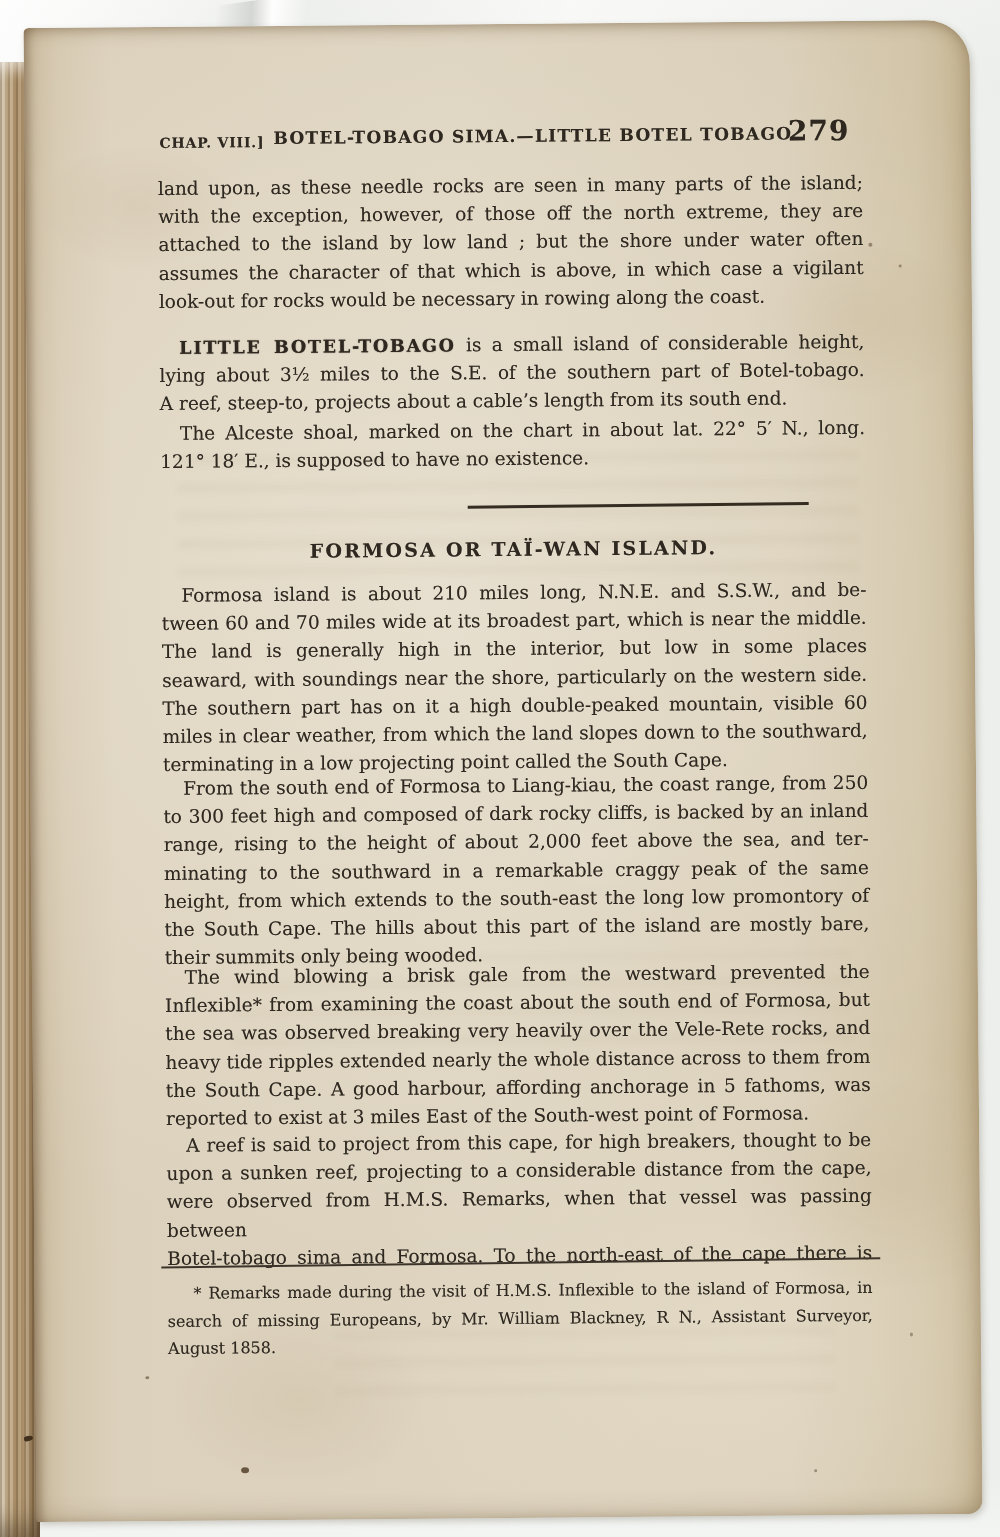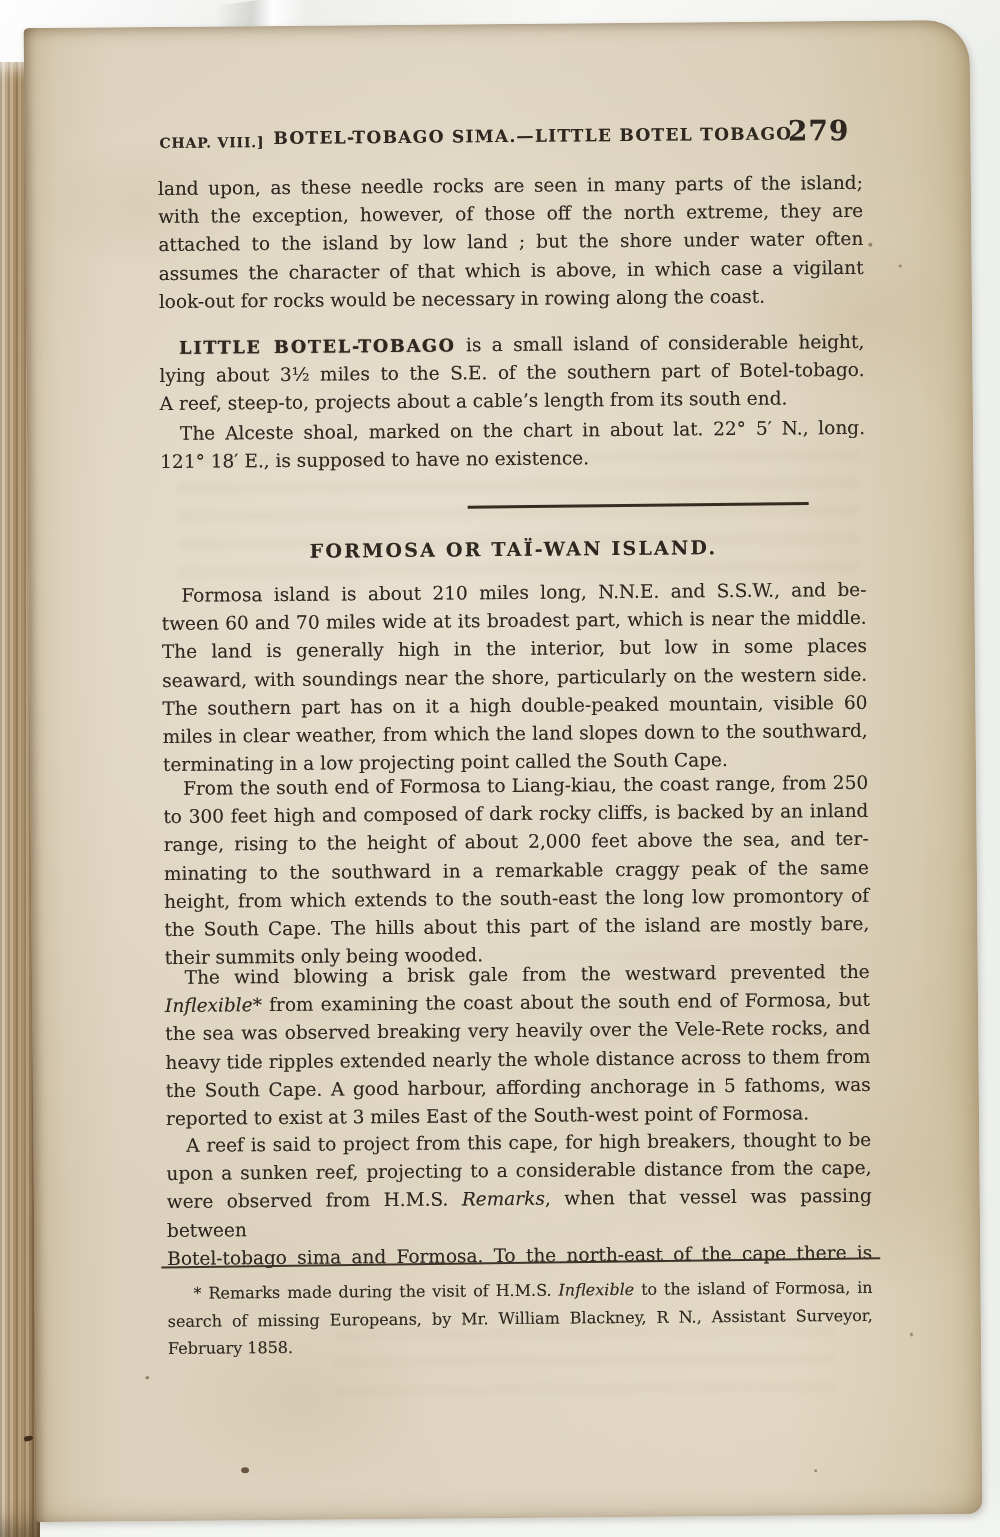--- a/index.html
+++ b/index.html
@@ -58,21 +58,21 @@
   .text-block{position:absolute;left:133px;top:0;width:705px;color:#2e2820;
     text-shadow:0 0 .6px rgba(46,40,30,.4);}
   .running-head{position:absolute;top:97px;left:0;width:705px;height:40px;}
   .chapter{position:absolute;left:2px;top:11px;font-size:14px;font-weight:600;letter-spacing:.8px;}
   .head-title{position:absolute;left:116px;top:5px;font-size:17px;font-weight:700;letter-spacing:1.3px;white-space:nowrap;}
   .pagenum{position:absolute;right:13px;top:-4px;font-size:28px;font-weight:600;letter-spacing:1px;}
   .para{position:absolute;left:0;width:705px;font-size:18.5px;line-height:28.2px;}
   .line{text-align:justify;text-align-last:justify;white-space:normal;}
   .line.flush{text-align-last:left;}
   .line.indent{text-indent:20px;}
-  .it{font-style:italic;}
+  .it{}
   .bold-caps{font-weight:800;font-size:17.5px;letter-spacing:1.8px;text-shadow:0 0 1px rgba(40,32,22,.9);}
   .mid-rule{position:absolute;left:307px;top:481px;width:341px;height:2.5px;background:#352d22;transform:rotate(-0.15deg);}
   .section-heading{position:absolute;left:0;top:514px;width:705px;text-align:center;
     font-size:19px;letter-spacing:2.2px;font-weight:600;}
   .fn-rule{position:absolute;left:-6px;top:1238px;width:719px;height:1.8px;background:#3c342a;transform:rotate(-0.25deg);}
   .footnote{position:absolute;left:0;top:1253px;width:705px;font-size:16px;line-height:27.5px;}
   .footnote .line.indent{text-indent:26px;}
 </style>
 </head>
 <body>
@@ -156,18 +156,18 @@
           <div class="line indent"><span>A reef is said to project from this cape, for high breakers, thought to be</span></div>
           <div class="line"><span>upon a sunken reef, projecting to a considerable distance from the cape,</span></div>
           <div class="line"><span>were observed from H.M.S. </span><span class="it">Remarks</span><span>, when that vessel was passing between</span></div>
           <div class="line"><span>Botel-tobago sima and Formosa.  To the north-east of the cape there is</span></div>
         </div>
 
       <div class="fn-rule"></div>
       <div class="para footnote">
           <div class="line indent"><span>* Remarks made during the visit of H.M.S. </span><span class="it">Inflexible</span><span> to the island of Formosa, in</span></div>
           <div class="line"><span>search of missing Europeans, by Mr. William  Blackney, R N., Assistant Surveyor,</span></div>
-          <div class="line flush"><span>February 1858.</span></div>
+          <div class="line flush"><span>August 1858.</span></div>
         </div>
 
     </div>
   </div>
 </div>
 
 </body></html>

